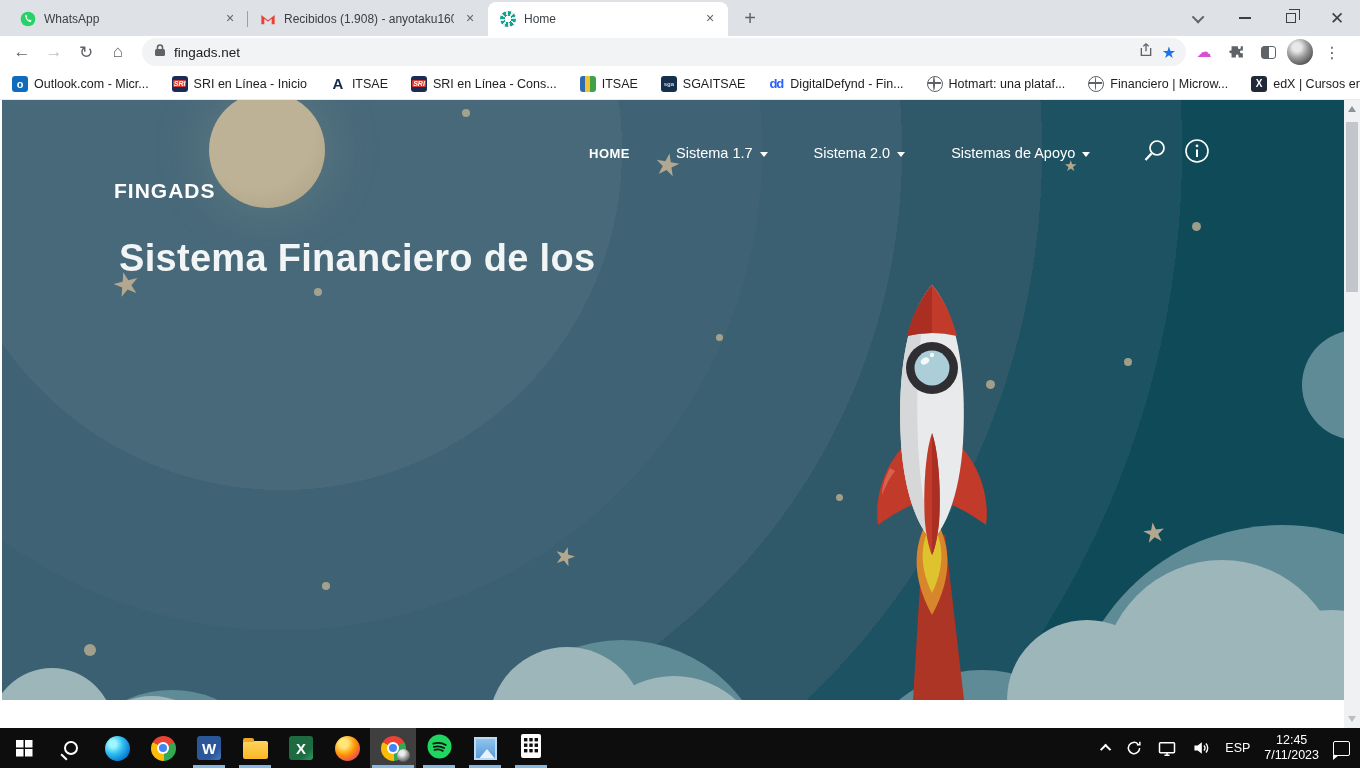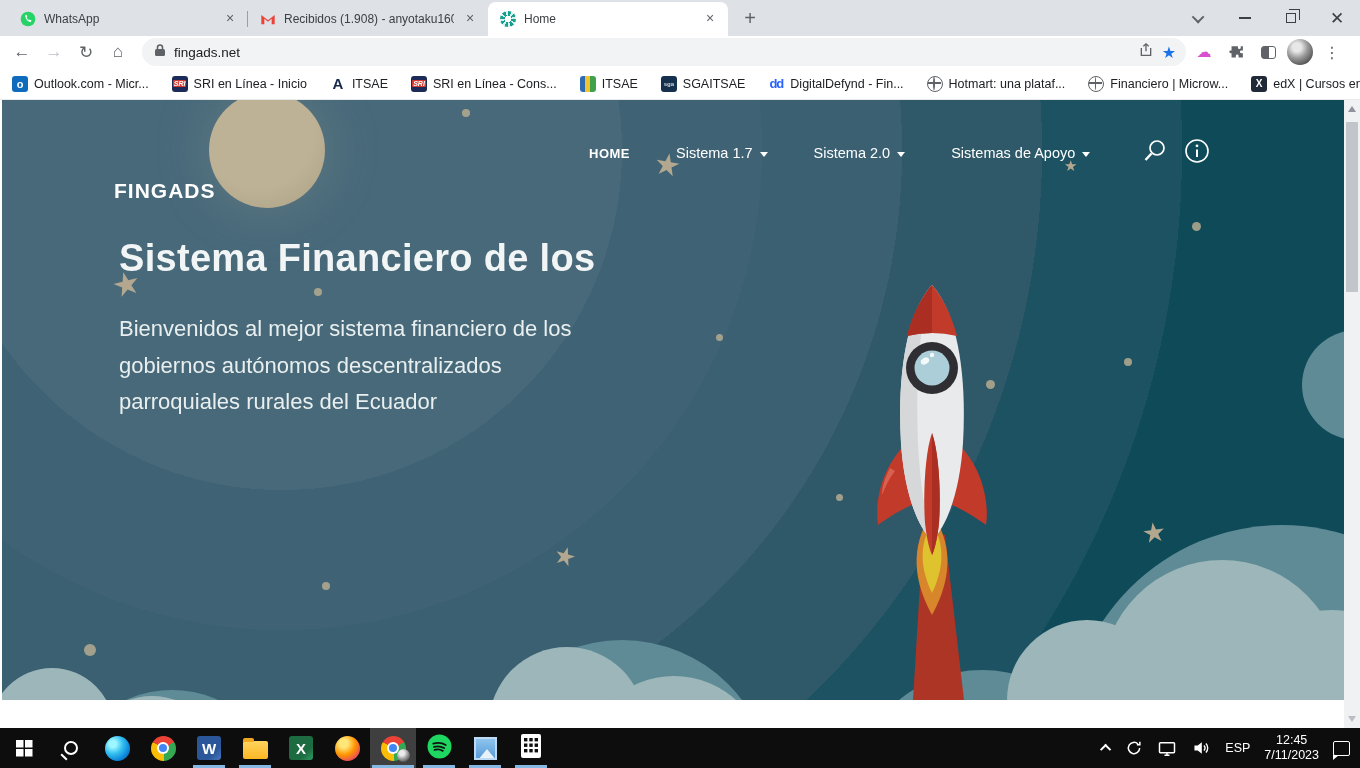--- a/index.html
+++ b/index.html
@@ -357,25 +357,20 @@
                 <circle cx="13" cy="7.8" r="1.4" fill="#ffffff" stroke="none"></circle>
               </svg>
           </span>
         </div>
       </div>
 
       <div class="hero">
         <div class="hero-title">
           <div>Sistema Financiero de los</div>
         </div>
-        <div class="hero-sub">
-          <div>Bienvenidos al mejor sistema financiero de los</div>
-          <div>gobiernos autónomos descentralizados</div>
-          <div>parroquiales rurales del Ecuador</div>
-        </div>
       </div>
     </div>
 
     <div class="page-white"></div>
 
     <div class="vscroll">
       <span class="vs-arrow vs-up"></span>
       <span class="vs-thumb"></span>
       <span class="vs-arrow vs-dn"></span>
     </div>

